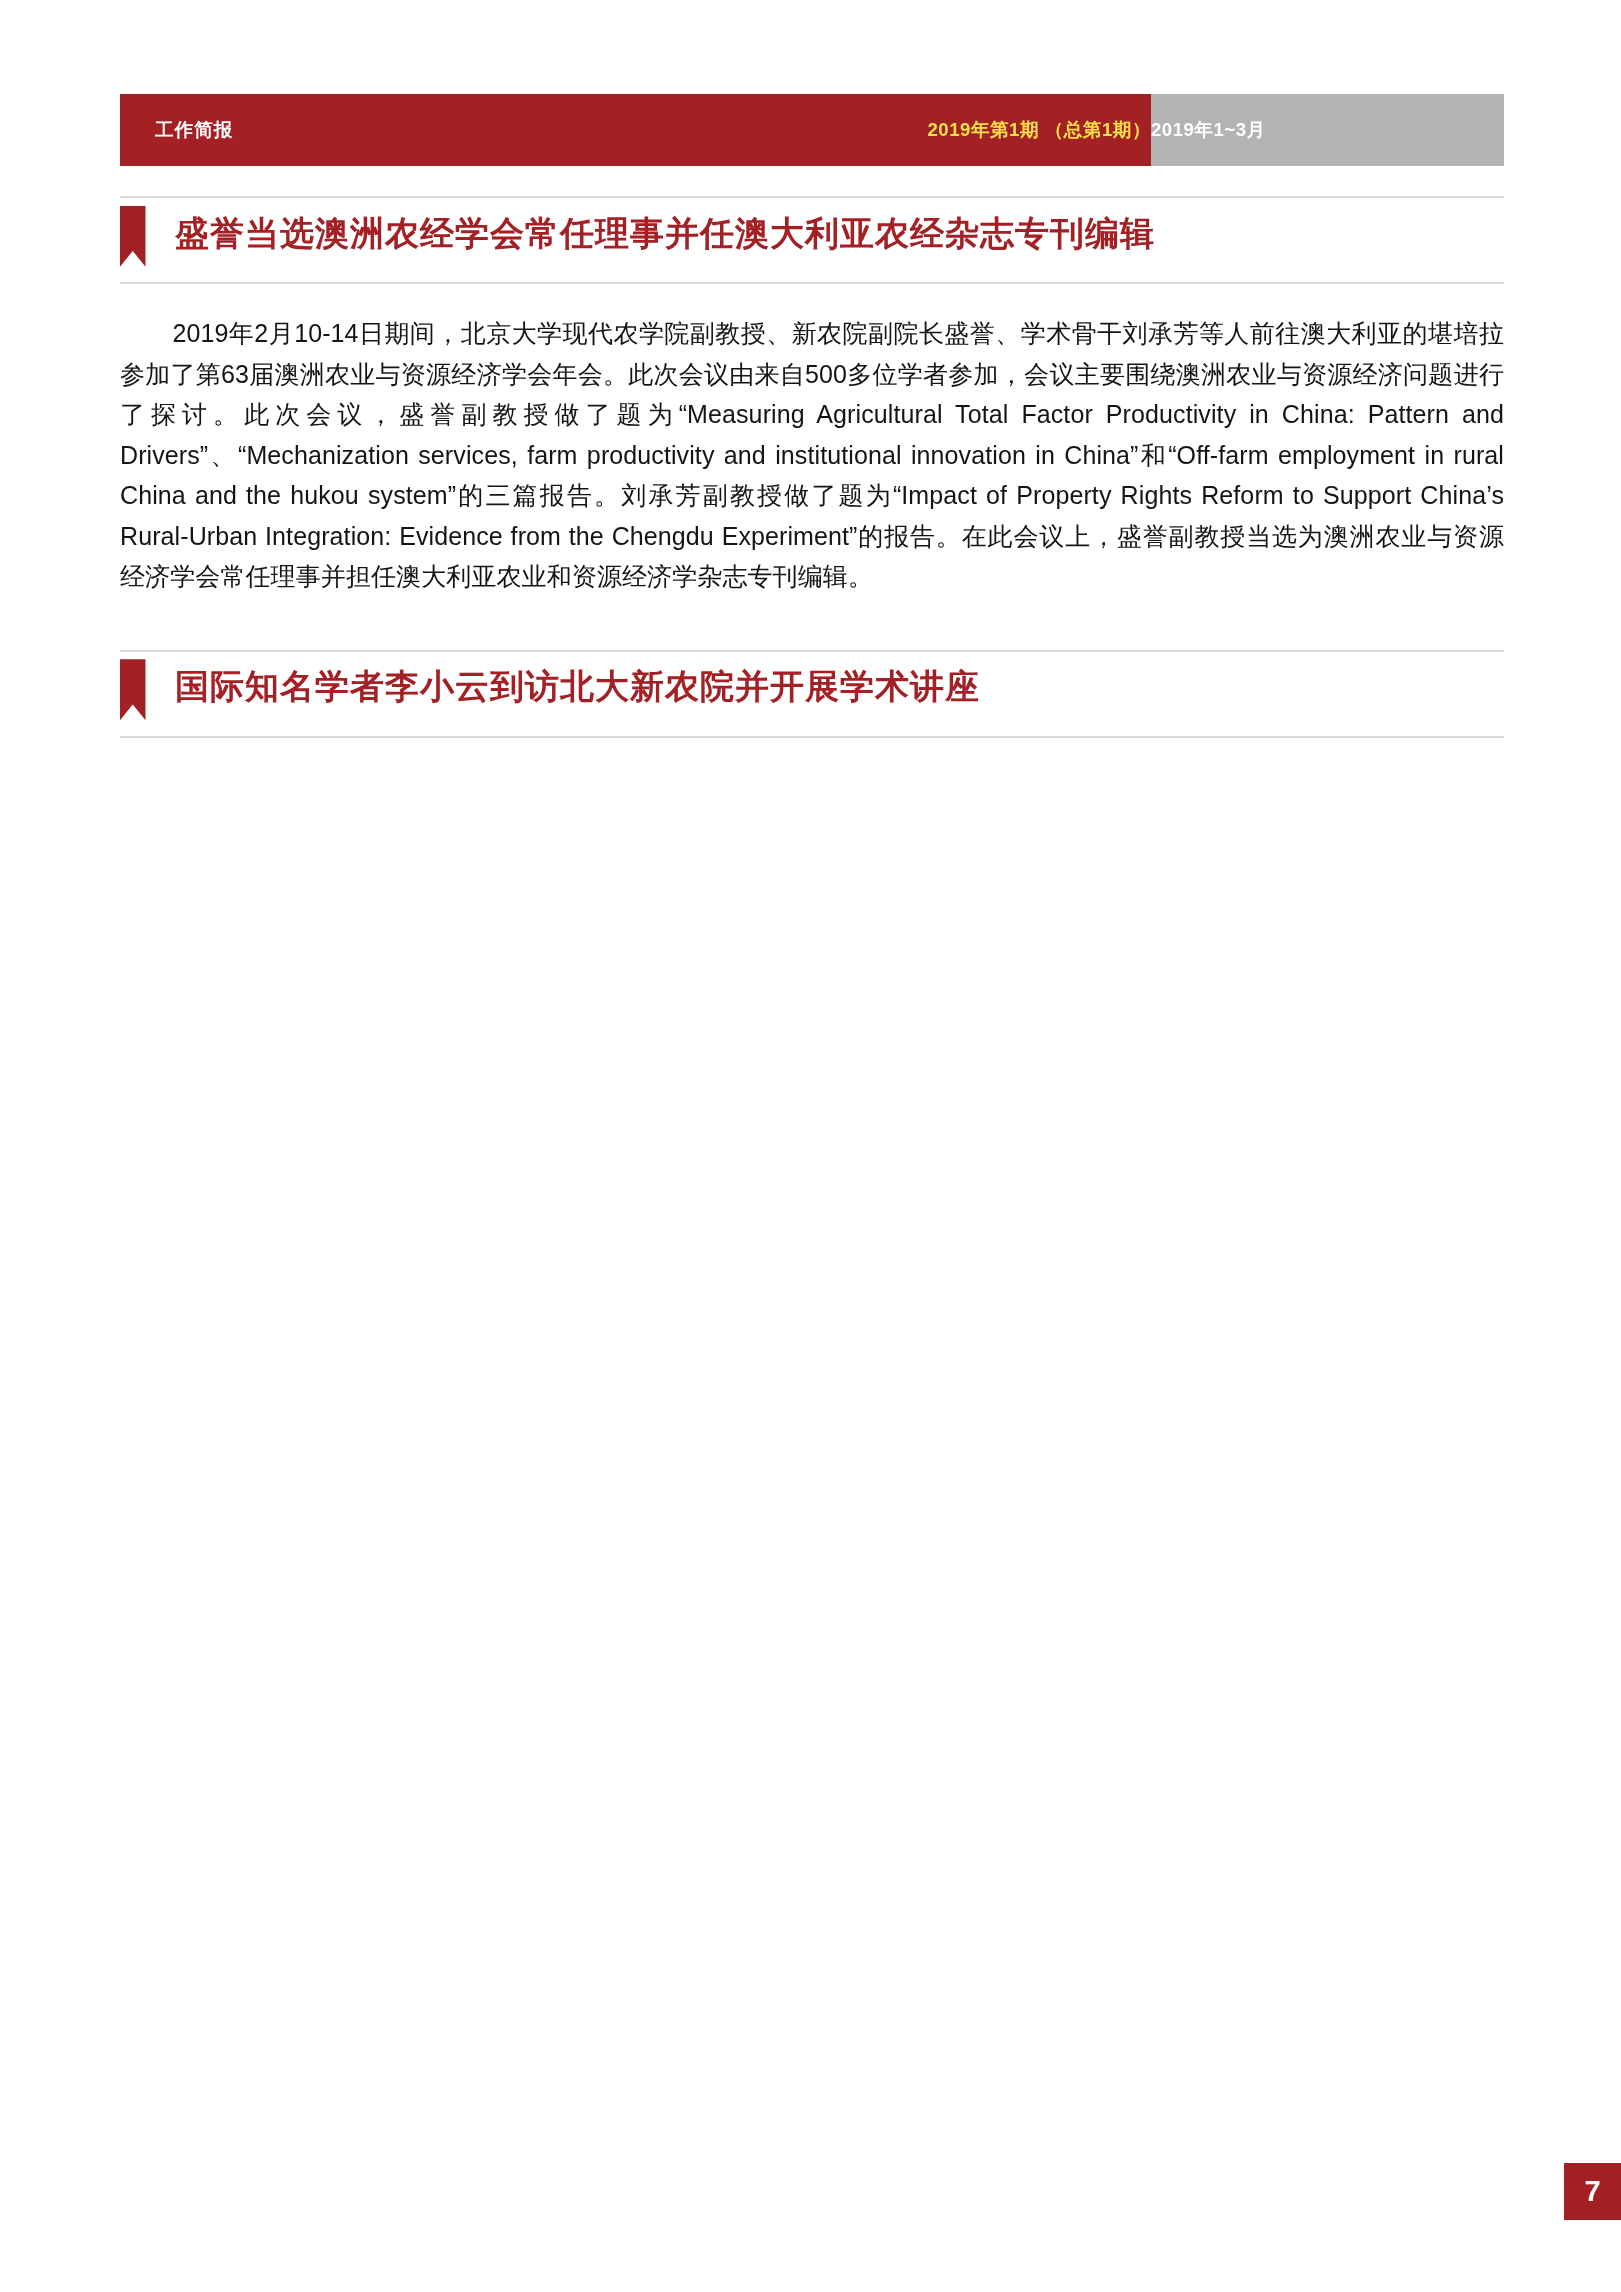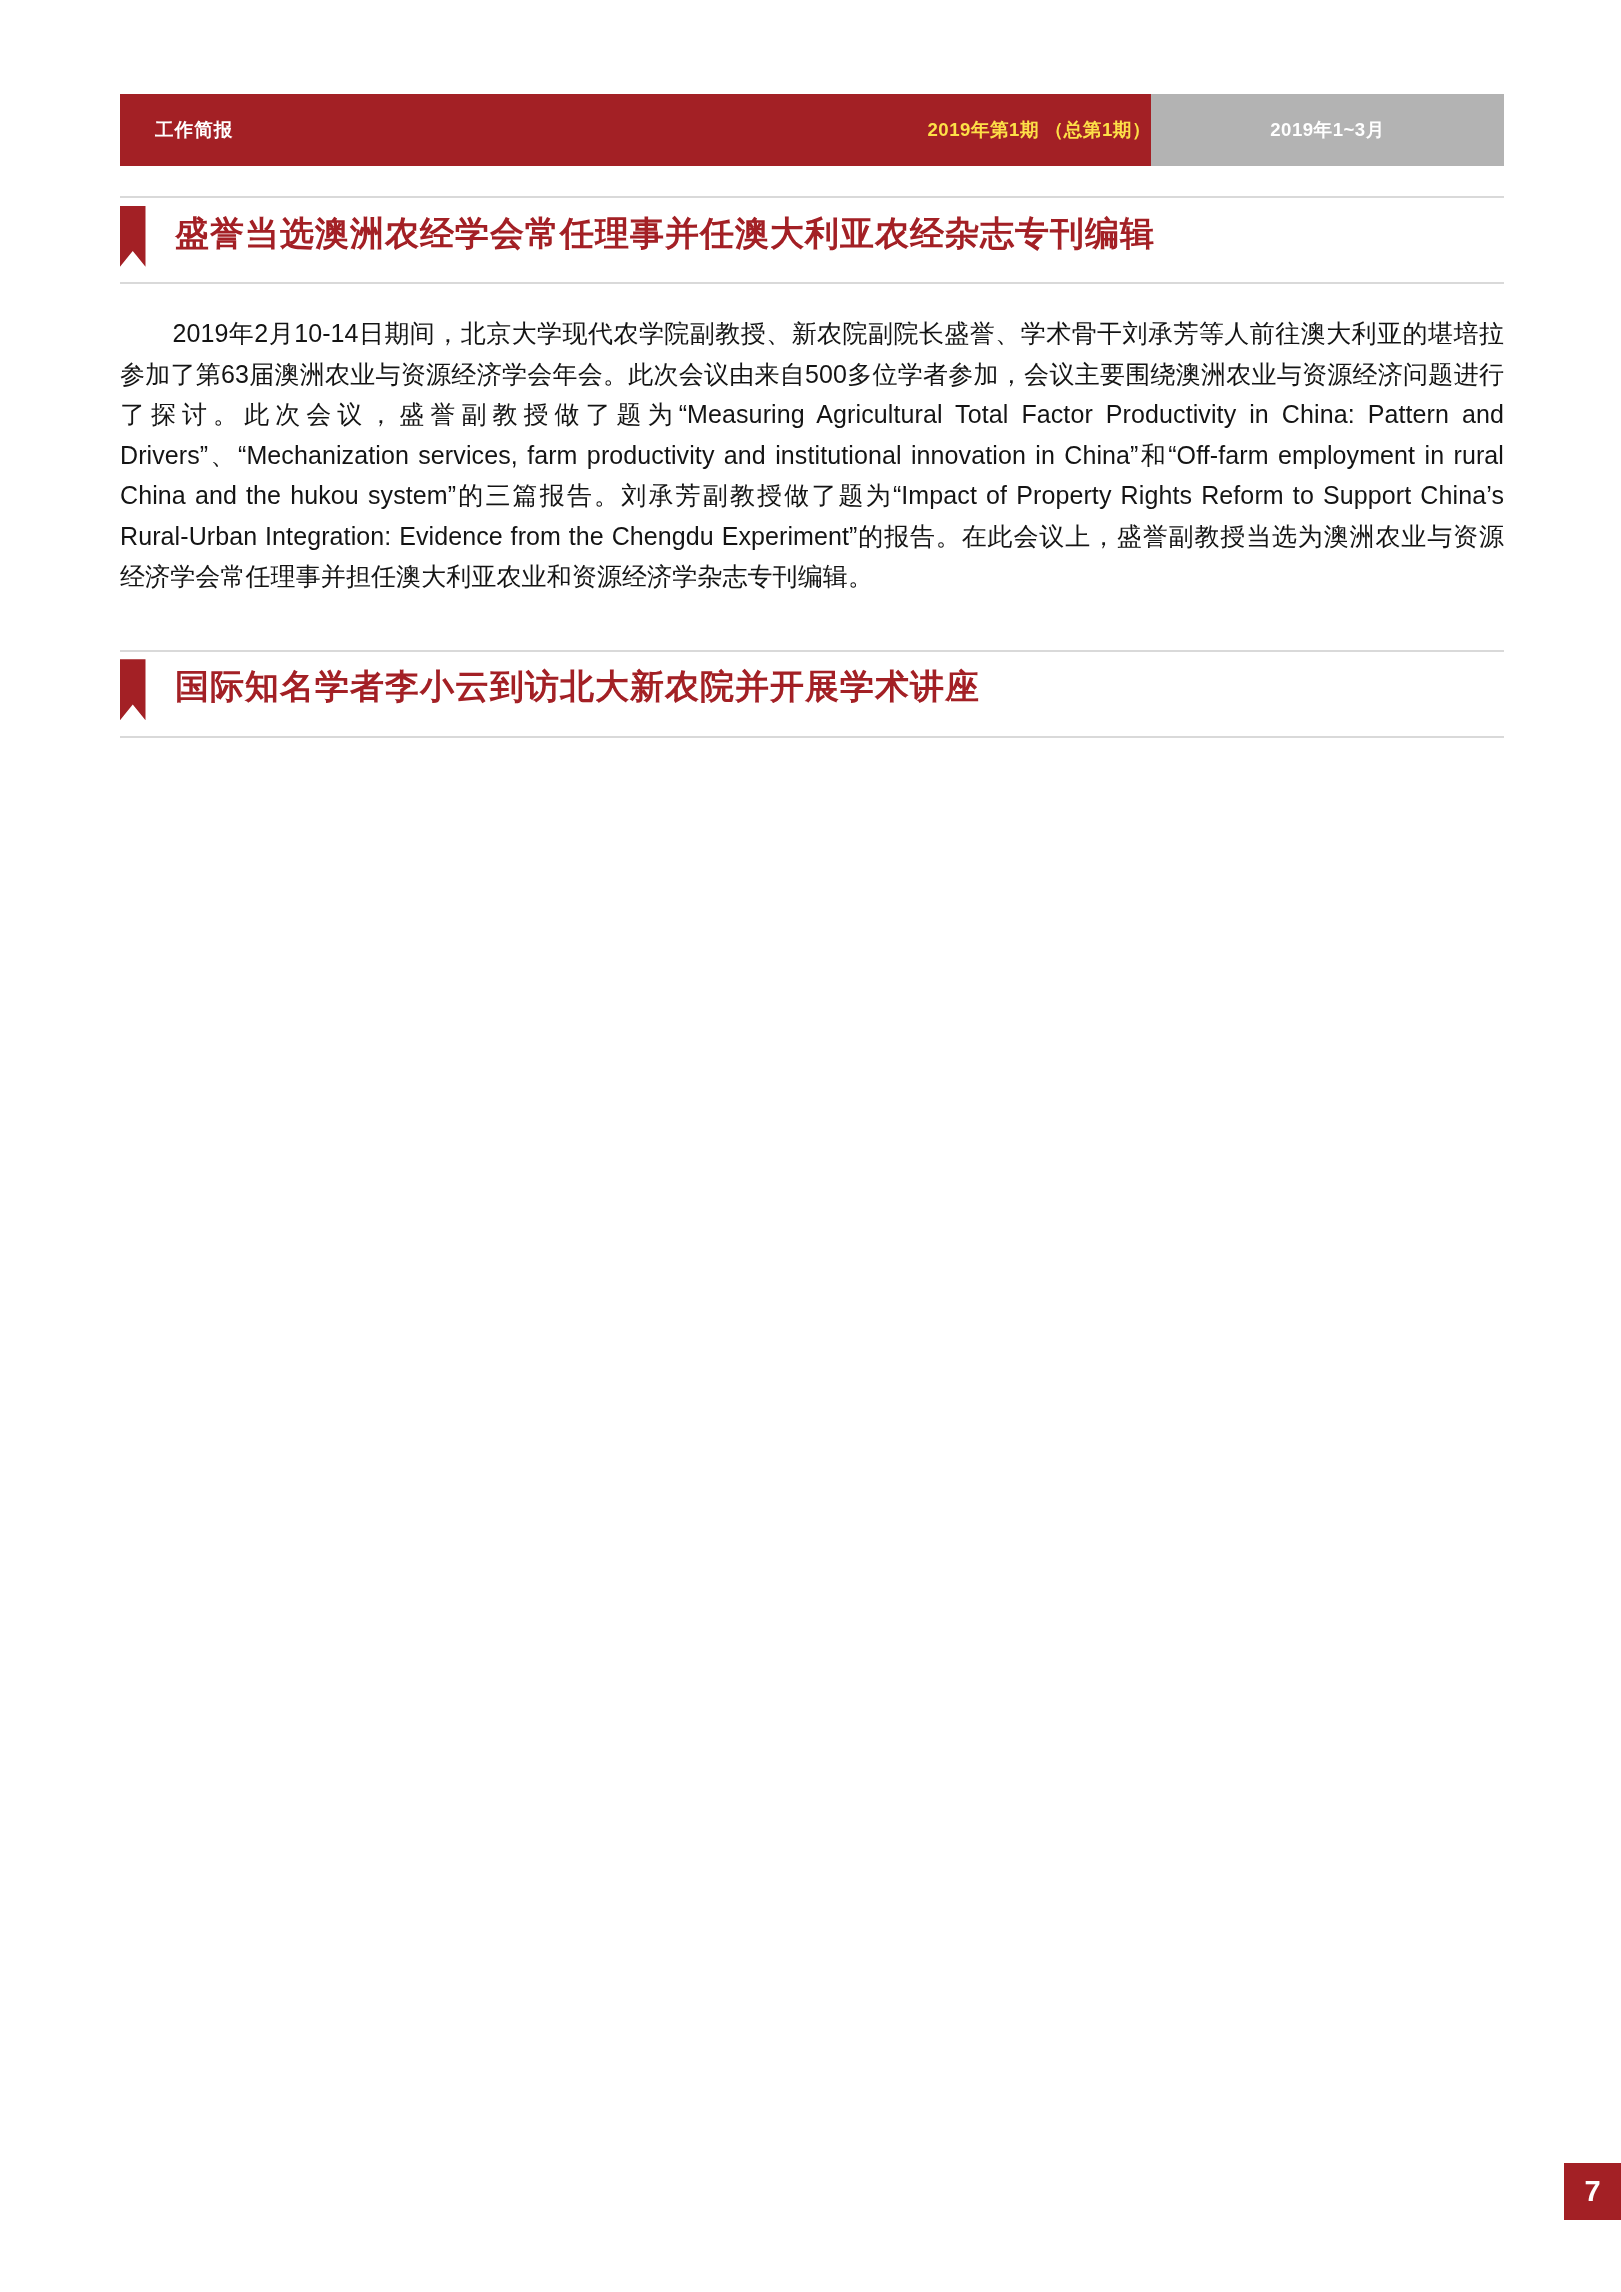--- a/index.html
+++ b/index.html
@@ -40,21 +40,21 @@
     background: #a32025;
     display: flex;
     align-items: center;
     position: relative;
   }
   .header-gray {
     flex: 1 1 auto;
     background: #b3b3b3;
     display: flex;
     align-items: center;
-    justify-content: center;
+    justify-content: flex-start;
   }
   .header-left-label {
     position: absolute;
     left: 35px;
     color: #ffffff;
     font-size: 18.6px;
     font-weight: bold;
     letter-spacing: 1px;
   }
   .header-center-label {

